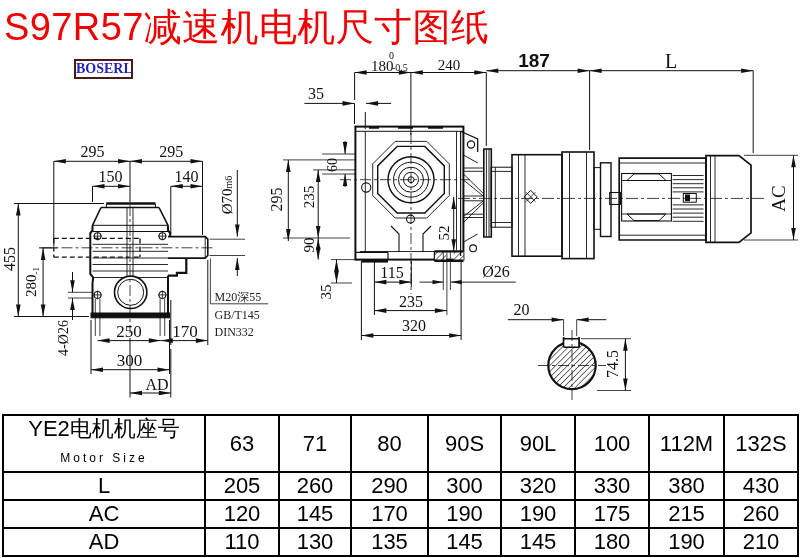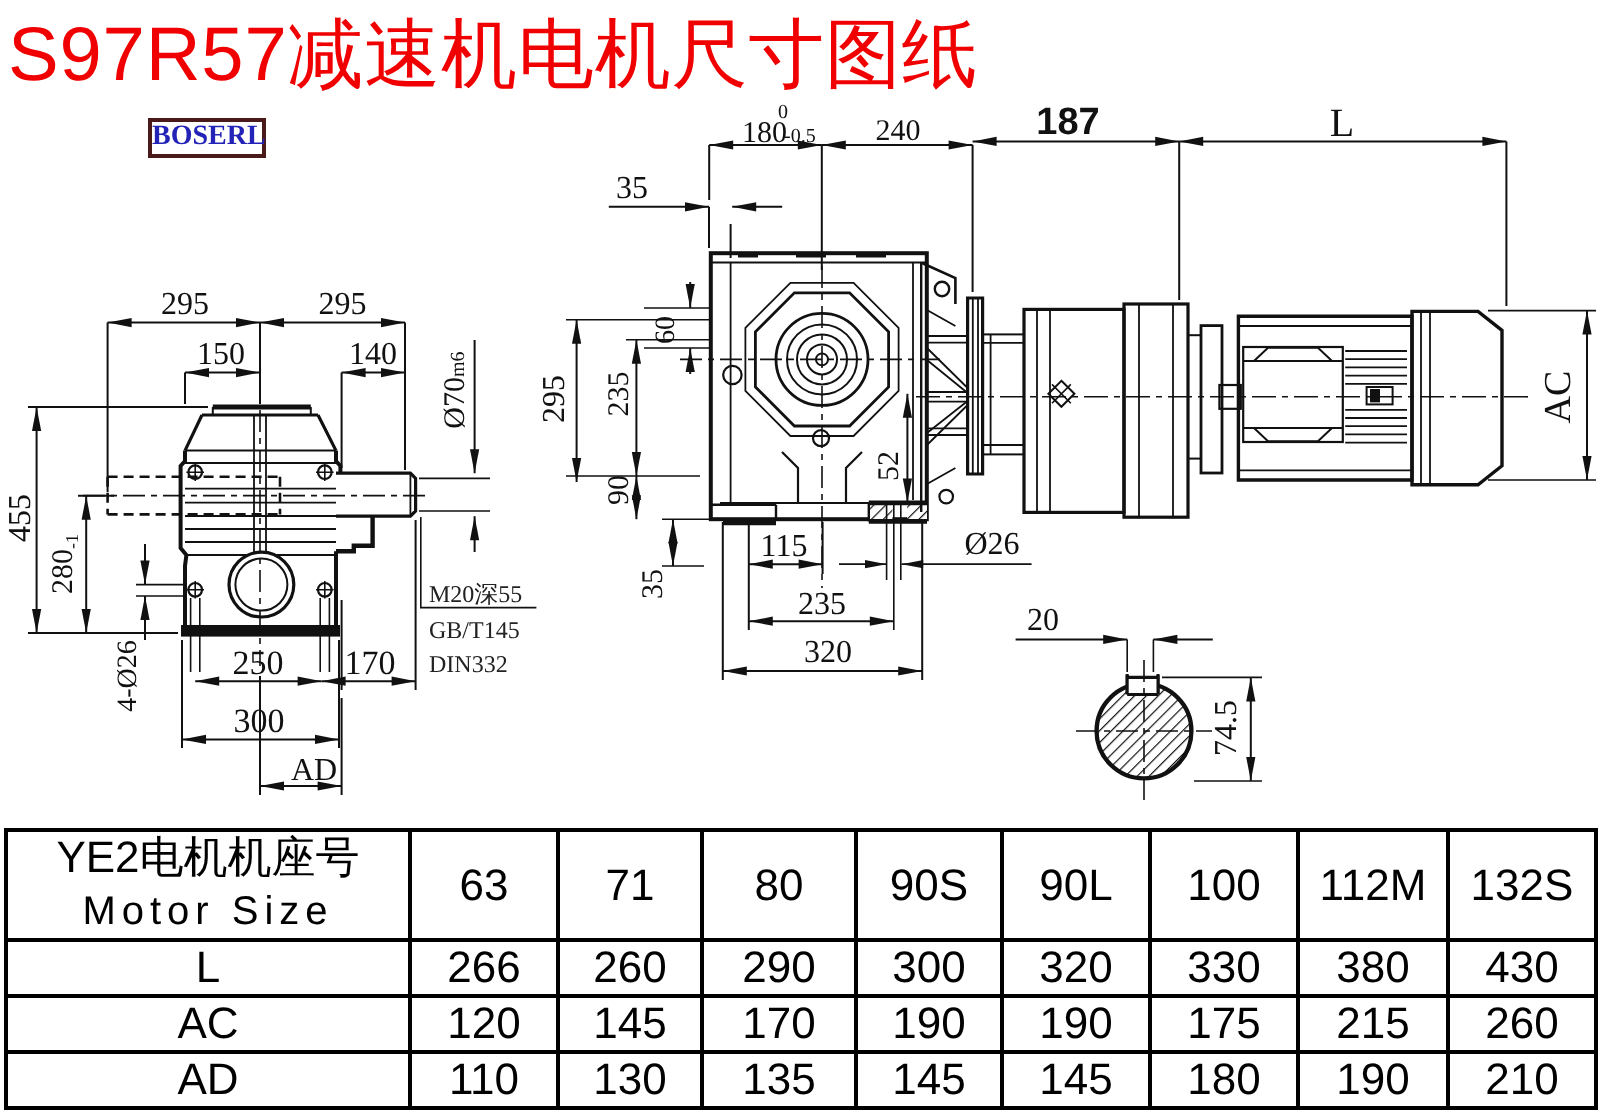--- a/index.html
+++ b/index.html
@@ -3,21 +3,21 @@
 <meta charset="utf-8">
 <style>
 html,body{margin:0;padding:0;background:#fff;width:800px;height:558px;overflow:hidden}
 body{position:relative;font-family:"Liberation Sans",sans-serif}
 #title{position:absolute;left:4px;top:2px;font-size:38px;font-weight:normal;color:#f00000;letter-spacing:0.4px;white-space:nowrap}
 #logo{position:absolute;left:74px;top:59px;width:55px;height:16px;border:2px solid #4a1a1a;color:#2323b8;font-family:"Liberation Serif",serif;font-size:14px;text-align:right;line-height:16px;font-weight:bold}
 #dwg{position:absolute;left:0;top:0}
 table{position:absolute;left:2px;top:414px;border-collapse:collapse;table-layout:fixed}
 td{border:2px solid #000;text-align:center;vertical-align:middle;padding:0;font-size:22px;color:#000}
 .h1{font-size:22px;line-height:26px}
-.h2{font-size:20px;letter-spacing:3px}
+.h2{font-size:12px;letter-spacing:3px}
 </style>
 </head>
 <body>
 <div id="dwg">
 <svg width="800" height="558" viewBox="0 0 800 558">
 <defs>
 <marker id="ar" viewBox="0 0 13 6" refX="12.5" refY="3" markerWidth="13" markerHeight="6" orient="auto-start-reverse">
           <path d="M12.5,3 L0.5,0.7 L0.5,5.3 z" fill="#111"></path>
         </marker>
 <pattern id="hat" width="4.2" height="4.2" patternUnits="userSpaceOnUse" patternTransform="rotate(45)">
@@ -312,21 +312,21 @@
         <td>71</td>
         <td>80</td>
         <td>90S</td>
         <td>90L</td>
         <td>100</td>
         <td>112M</td>
         <td>132S</td>
       </tr>
 <tr style="height:26px">
         <td>L</td>
-        <td>266</td>
+        <td>205</td>
         <td>260</td>
         <td>290</td>
         <td>300</td>
         <td>320</td>
         <td>330</td>
         <td>380</td>
         <td>430</td>
       </tr>
 <tr style="height:26px">
         <td>AC</td>

